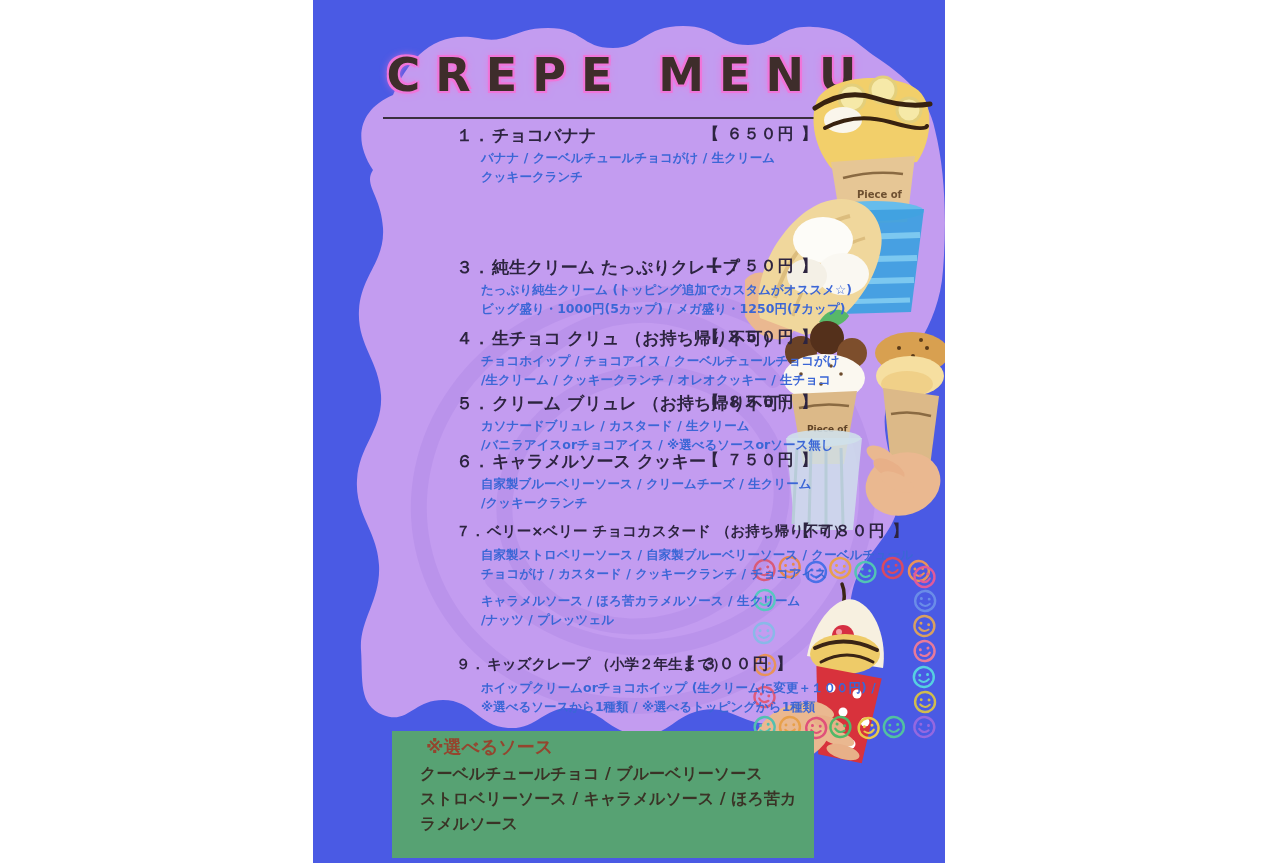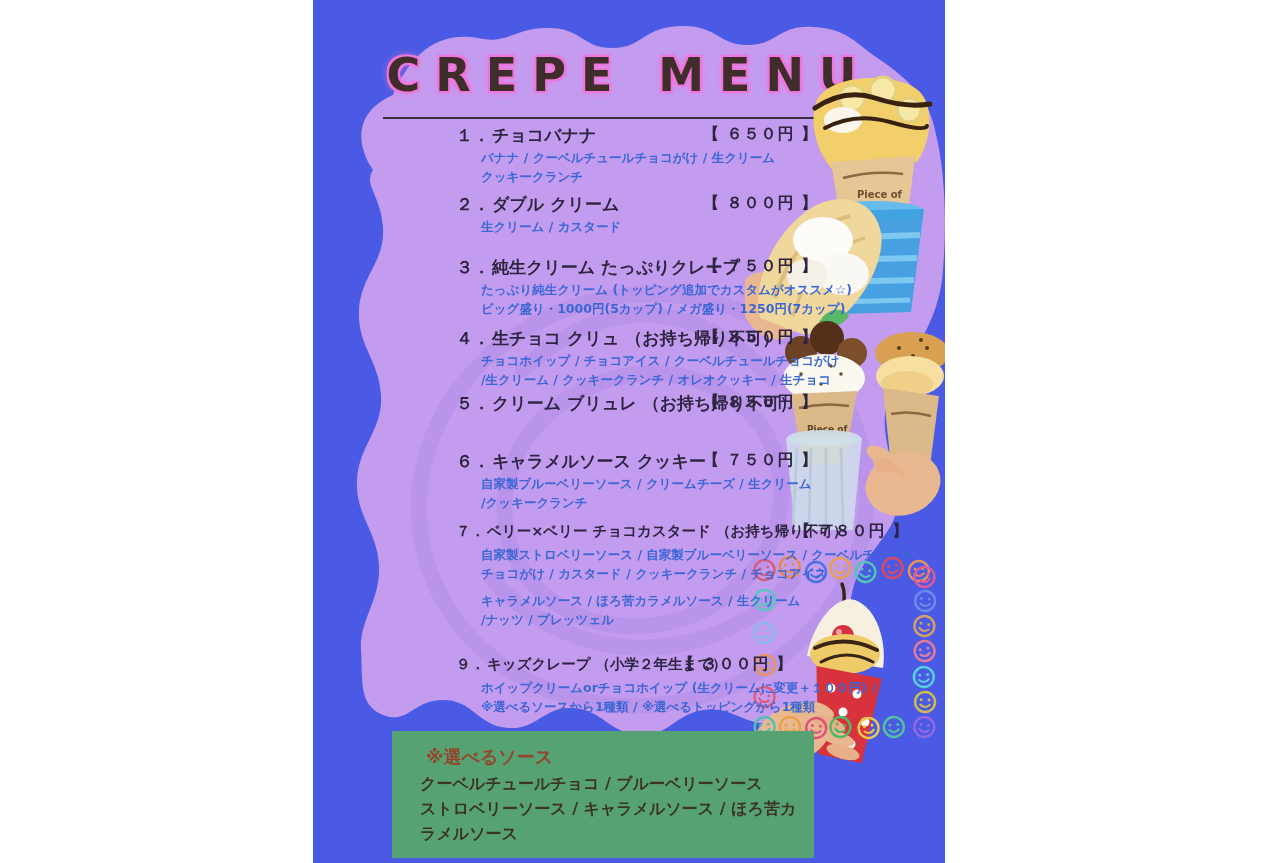--- a/index.html
+++ b/index.html
@@ -22,21 +22,21 @@
   .item-name .num{margin-right:2px;}
   .small-name .item-name{font-size:14.5px;}
   .item-price{position:absolute;left:247px;top:0;white-space:nowrap;font-size:16px;font-weight:700;
     letter-spacing:1px;color:var(--name_dark,#2d2440);}
   .p-far{left:338px !important;}
   .p-mid{left:222px !important;}
   .item-desc{margin:3px 0 0 25px;font-size:12.5px;font-weight:700;line-height:1.5;
     color:var(--desc_blue,#3b66d6);white-space:pre-line;}
   
   .options-box{position:absolute;left:79px;top:731px;width:422px;height:127px;
-    background:var(--green_box,#57a273);padding:12px 10px 8px 28px;}
+    background:var(--green_box,#57a273);padding:2px 10px 8px 28px;}
   .opt-heading{font-size:18px;font-weight:800;color:var(--green_heading,#94452e);margin:2px 0 3px 6px;}
   .opt-items{font-size:16px;font-weight:700;color:var(--green_text,#3a3326);line-height:1.55;white-space:pre-line;}
   .photo{position:absolute;}
   .smiley{position:absolute;}
   .watermark{position:absolute;left:60px;top:250px;opacity:.33;pointer-events:none;}
 </style>
 </head>
 <body>
 
 <div class="stage">
@@ -301,27 +301,20 @@
 
     <div class="menu-item" style="top:124px">
       <div class="item-head">
         <span class="item-name"><span class="num">１．</span><span>チョコバナナ</span></span>
         <span class="item-price">【 ６５０円 】</span>
       </div>
       <div class="item-desc">バナナ / クーベルチュールチョコがけ / 生クリーム
 クッキークランチ</div>
     </div>
 
-    <div class="menu-item" style="top:193px">
-      <div class="item-head">
-        <span class="item-name"><span class="num">２．</span><span>ダブル クリーム</span></span>
-        <span class="item-price">【 ８００円 】</span>
-      </div>
-      <div class="item-desc">生クリーム / カスタード</div>
-    </div>
 
     <div class="menu-item" style="top:256px">
       <div class="item-head">
         <span class="item-name"><span class="num">３．</span><span>純生クリーム たっぷりクレープ</span></span>
         <span class="item-price">【 ７５０円 】</span>
       </div>
       <div class="item-desc">たっぷり純生クリーム (トッピング追加でカスタムがオススメ☆)
 ビッグ盛り・1000円(5カップ) / メガ盛り・1250円(7カップ)</div>
     </div>
 
@@ -332,20 +325,22 @@
       </div>
       <div class="item-desc">チョコホイップ / チョコアイス / クーベルチュールチョコがけ
 /生クリーム / クッキークランチ / オレオクッキー / 生チョコ</div>
     </div>
 
     <div class="menu-item" style="top:392px">
       <div class="item-head">
         <span class="item-name"><span class="num">５．</span><span>クリーム ブリュレ （お持ち帰り不可）</span></span>
         <span class="item-price">【 ８５０円 】</span>
       </div>
+      <div class="item-desc">カソナードブリュレ / カスタード / 生クリーム
+/バニラアイスorチョコアイス / ※選べるソースorソース無し</div>
     </div>
 
     <div class="menu-item" style="top:450px">
       <div class="item-head">
         <span class="item-name"><span class="num">６．</span><span>キャラメルソース クッキー</span></span>
         <span class="item-price">【 ７５０円 】</span>
       </div>
       <div class="item-desc">自家製ブルーベリーソース / クリームチーズ / 生クリーム
 /クッキークランチ</div>
     </div>

